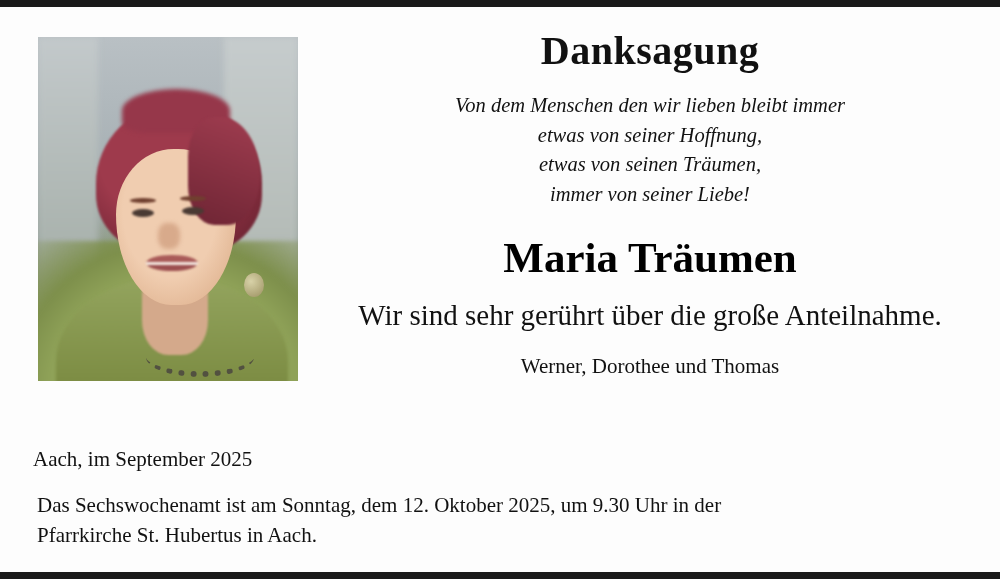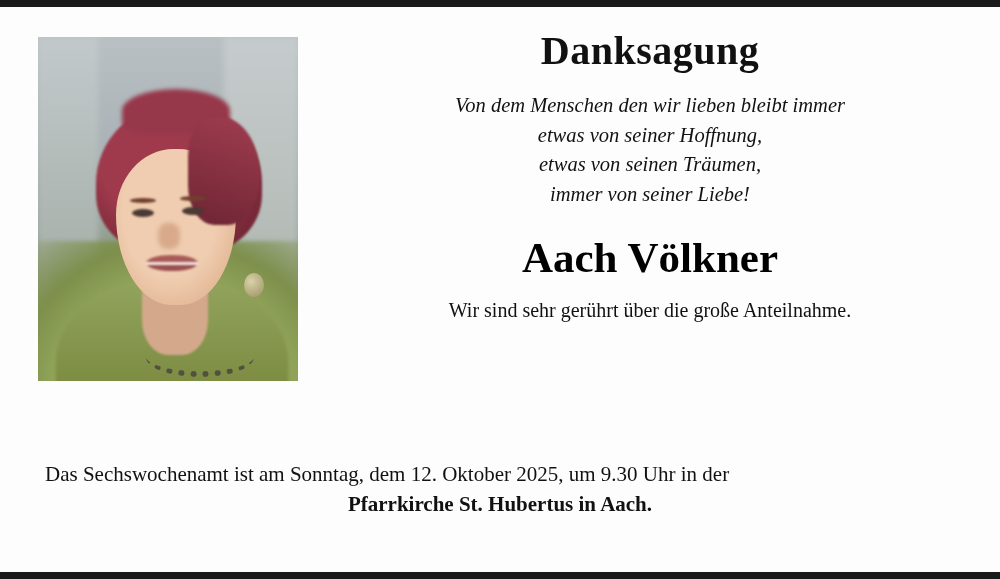--- a/index.html
+++ b/index.html
@@ -223,21 +223,21 @@
   }
   .verse div { white-space: nowrap; }
   .name {
     font-size: 43px;
     font-weight: bold;
     color: #000;
     margin: 0 0 18px 0;
     line-height: 1.1;
   }
   .thanks {
-    font-size: 20px;
+    font-size: 29px;
     color: #111;
     margin: 10px 0 22px 0;
   }
   .family {
     font-size: 21px;
     color: #111;
     margin: 0;
   }
 
   
@@ -250,23 +250,23 @@
   .place-date {
     font-size: 21px;
     color: #111;
     margin: 0 0 18px 0;
   }
   .service {
     font-size: 21px;
     color: #111;
     line-height: 1.45;
     text-align: justify;
-    margin: 12px;
-  }
-  .service span.l2 { display: block; text-align: center; font-weight: bold; }
+    margin: 4px;
+  }
+  .service span.l2 { display: block; text-align: left; }
 </style>
 </head>
 <body>
 
 <div class="notice">
   <div class="inner">
 
     <div class="photo-wrap">
       <div class="photo">
         <div class="ph-wall-l"></div>
@@ -292,25 +292,27 @@
     <div class="textcol">
       <h1 class="title">Danksagung</h1>
 
       <div class="verse">
         <div>Von dem Menschen den wir lieben bleibt immer</div>
         <div>etwas von seiner Hoffnung,</div>
         <div>etwas von seinen Träumen,</div>
         <div>immer von seiner Liebe!</div>
       </div>
 
-      <div class="name">Aach Völkner</div>
+      <div class="name">Maria Träumen</div>
       <div class="thanks">Wir sind sehr gerührt über die große Anteilnahme.</div>
+      <div class="family">Werner, Dorothee und Thomas</div>
     </div>
 
     <div class="bottom">
+      <div class="place-date">Aach, im September 2025</div>
       <p class="service">
         <span>Das Sechswochenamt ist am Sonntag, dem 12. Oktober 2025, um 9.30 Uhr in der</span>
         <span class="l2">Pfarrkirche St. Hubertus in Aach.</span>
       </p>
     </div>
 
   </div>
 </div>
 
 </body></html>

